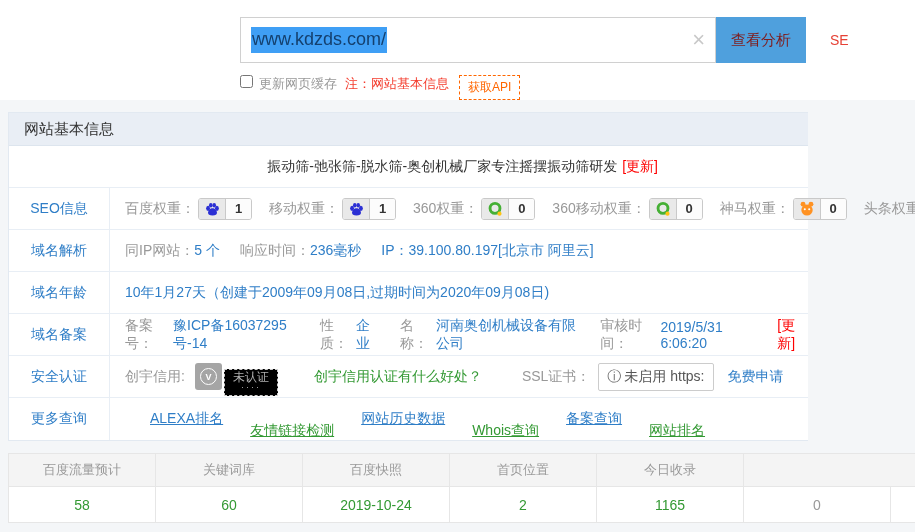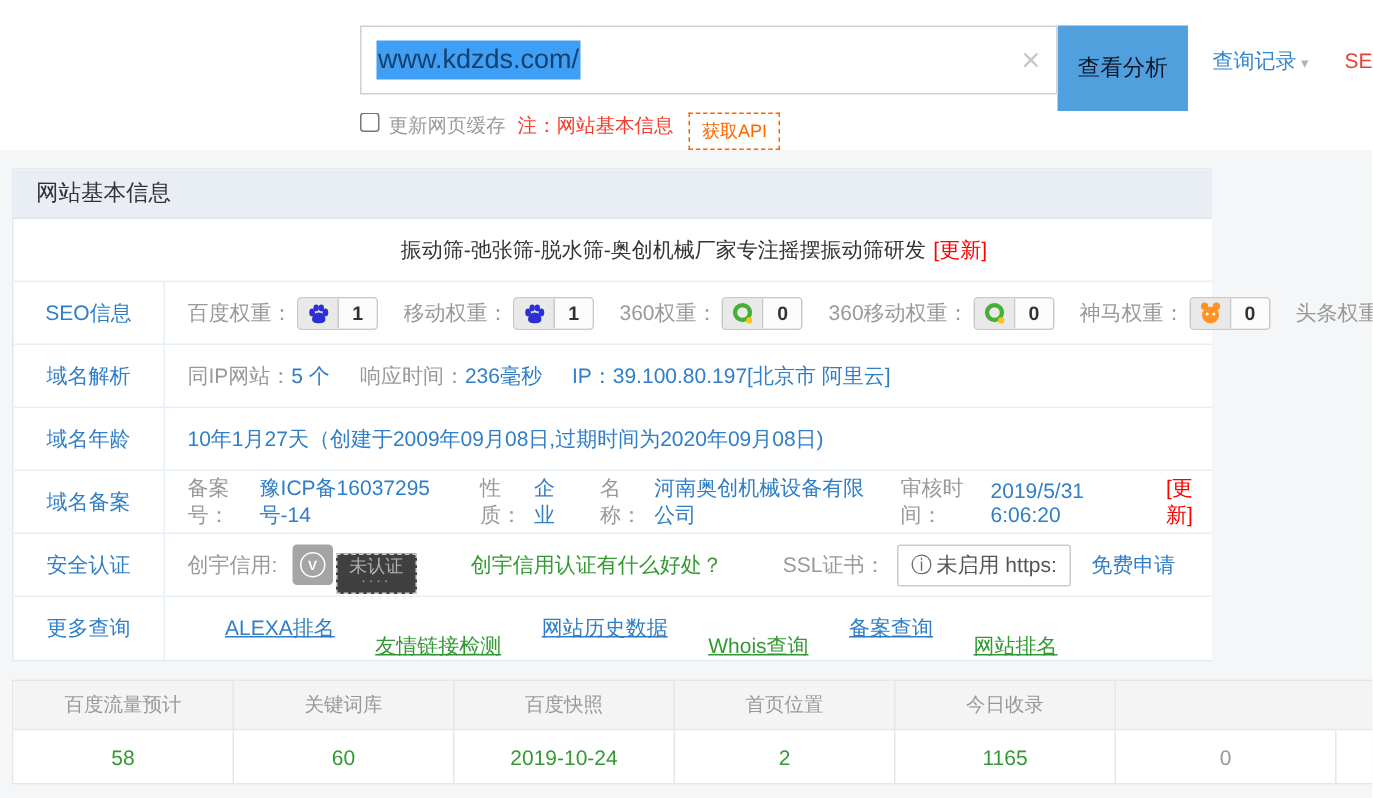--- a/index.html
+++ b/index.html
@@ -8,21 +8,21 @@
 
   
   .top { background:#fff; height:100px; padding-top:17px; }
   .search-row { display:flex; margin-left:240px; height:46px;border-radius:12px; }
   .search-input { position:relative; width:476px; height:46px; border:1px solid #d0d0d0;
     background:#fff; display:flex; align-items:center; padding:0 34px 0 10px;
     font-size:18px; color:#333; }
   .sel { background:#3f9ff5; color:#14406e; padding:2px 1px 3px; }
   .clear-x { position:absolute; right:10px; top:50%; transform:translateY(-50%);
     color:#c8c8c8; font-size:22px; line-height:1; cursor:pointer; }
-  .analyze-btn { width:90px; height:57px; background:#4fa0dd; color:#0f172a; border:none;
+  .analyze-btn { width:90px; height:46px; background:#4fa0dd; color:#7f1d1d; border:none;
     font-size:15px; cursor:pointer; font-family:inherit; }
   .history { margin-left:16px; line-height:46px; font-size:14px; color:#3385cc; cursor:pointer; white-space:nowrap; }
   .history .arrow { color:#a9b4bf; font-size:10px; margin-left:3px; }
   .se-cut { margin-left:24px; line-height:46px; font-size:14px; color:#e64135; white-space:nowrap; }
   .sub-row { display:flex; align-items:flex-start; margin:12px 0 0 240px; font-size:13px; }
   .sub-row input[type=checkbox] { width:13px; height:13px; margin-right:6px; }
   .cache-label { color:#999; }
   .note { color:#f43b2c; margin-left:8px; }
   .api-btn { margin-left:10px; color:#f60; border:1px dashed #f60; background:#fff;
     font-size:12px; padding:3px 8px; cursor:pointer; font-family:inherit; }
@@ -56,21 +56,21 @@
     display:flex; align-items:center; justify-content:center; }
   .wnum { width:25px; display:flex; align-items:center; justify-content:center;
     color:#333; font-weight:bold; font-size:13px; background:#fcfcfc; }
 
   
   .cy-badge { display:inline-flex; align-items:center; margin-left:10px; cursor:pointer; }
   .cy-icon { width:27px; height:27px; background:#a5a5a5; border-radius:3px; color:#fff;
     display:flex; align-items:center; justify-content:center; }
   .cy-icon .ring { width:17px; height:17px; border:1.5px solid #fff; border-radius:50%;
     display:flex; align-items:center; justify-content:center; font-size:9px; font-weight:bold; }
-  .cy-status { border:1px dashed #cfcfcf; background:#404040; color:#b0b0b0; font-size:12px;
+  .cy-status { border:1px dashed #cfcfcf; background:#000000; color:#b0b0b0; font-size:12px;
     padding:1px 8px 0; margin-left:2px; text-align:center; line-height:1.1; height:27px;margin-top:12px; }
   .cy-status .dots { font-size:9px; letter-spacing:2px; display:block; line-height:0.8; }
   .green-link { color:#339933; cursor:pointer; }
   .ssl-box { border:1px solid #ccc; border-radius:2px; padding:4px 8px; color:#555;
     display:inline-flex; align-items:center; margin-left:8px; }
   .ssl-box .info-i { margin-right:3px; color:#666; }
   .apply { color:#2f7ec7; margin-left:14px; cursor:pointer; }
 
   
   .more-links a { text-decoration:underline; margin-right:27px; cursor:pointer; }
@@ -93,21 +93,20 @@
 </head>
 <body>
 
 <div class="top">
   <div class="search-row">
     <div class="search-input">
       <span class="sel">www.kdzds.com/</span>
       <span class="clear-x">×</span>
     </div>
     <button class="analyze-btn">查看分析</button>
-    <div class="history"><span>查询记录</span><span class="arrow">▾</span></div>
     <div class="se-cut">SE</div>
   </div>
   <div class="sub-row">
     <input type="checkbox" style="">
     <span class="cache-label">更新网页缓存</span>
     <span class="note">注：网站基本信息</span>
     <button class="api-btn">获取API</button>
   </div>
 </div>
 

